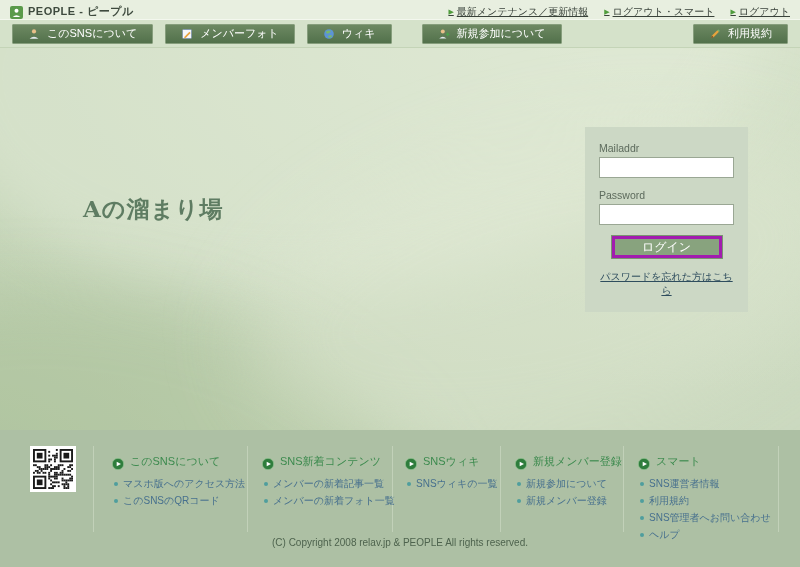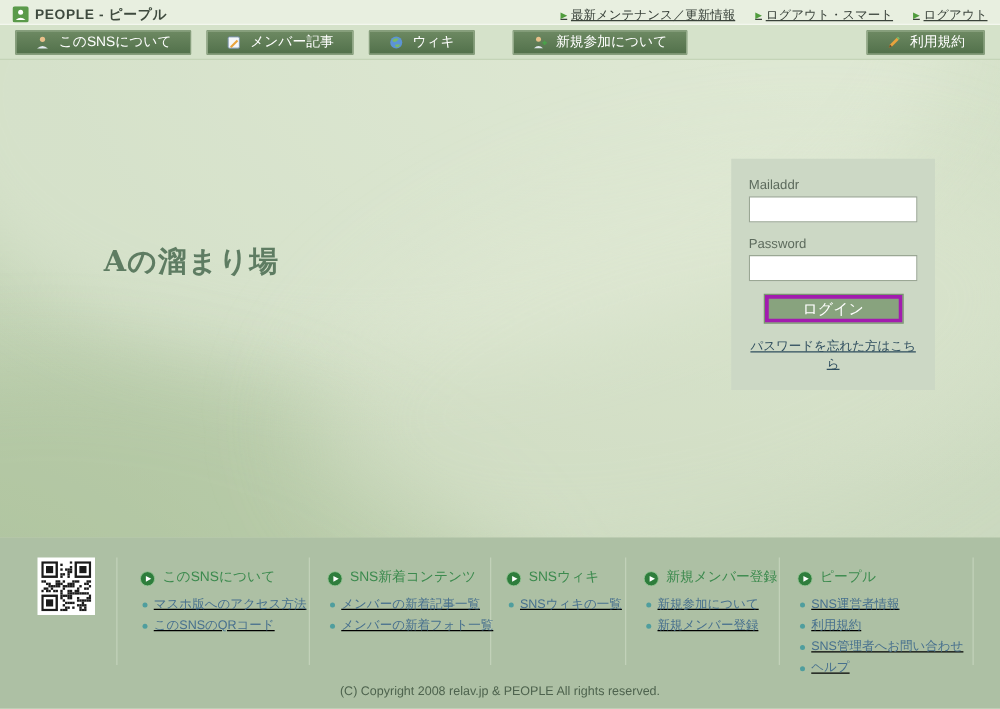--- a/index.html
+++ b/index.html
@@ -68,25 +68,25 @@
   .footer { position:relative; height:137px; background:#adc0a4; }
   .qr-box { position:absolute; left:30px; top:16px; width:46px; height:46px;
     background:#fff; padding:3px; }
   .qr-box svg { width:40px; height:40px; display:block; }
   .fsep { position:absolute; top:16px; height:86px; width:1px; background:#c2d1b9; }
   .fcol { position:absolute; top:24px; }
   .fhead { display:flex; align-items:center; gap:6px; margin-bottom:8px; }
   .play-icon { width:12px; height:12px; display:inline-block; }
   .fhead a { font-size:11px; color:#3c8a4e; cursor:pointer; text-decoration:none; }
   .fitem { display:flex; align-items:center; gap:5px; margin:0 0 4px 2px;
-    line-height:13px;text-decoration:underline; }
+    line-height:13px; }
   .fitem::before { content:""; width:4px; height:4px; border-radius:50%;
     background:#4f9e9e; flex:0 0 auto; }
   .fitem a { font-size:10px; color:#47708e; cursor:pointer; text-decoration:none; }
-  .copyright { position:absolute; bottom:8px; width:100%; text-align:center;
+  .copyright { position:absolute; bottom:19px; width:100%; text-align:center;
     font-size:10px; color:#4e634e; }
 </style>
 </head>
 <body>
 
 <div class="page">
 
   <header class="topbar">
     <div class="logo">
       <span class="logo-icon">
@@ -117,21 +117,21 @@
           <circle cx="6" cy="3.4" r="2.1" fill="#e9c08a"></circle>
           <path d="M1.6 10.8 Q6 6.6 10.4 10.8 Z" fill="#e2e8ef"></path>
         </svg>
       <span>このSNSについて</span>
     </button>
     <button class="navbtn">
       <svg viewBox="0 0 12 12">
           <rect x="1.5" y="1.5" width="9" height="9" rx="1" fill="#f4f7fa" stroke="#7c93ad" stroke-width="0.8"></rect>
           <path d="M3 9.2 L8.4 3.8 L9.6 5 L4.2 10.4 Z" fill="#e8a33d"></path>
         </svg>
-      <span>メンバー記事</span>
+      <span>メンバーフォト</span>
     </button>
     <button class="navbtn">
       <svg viewBox="0 0 12 12">
           <circle cx="6" cy="6" r="4.8" fill="#5c94d6"></circle>
           <path d="M2.8 4 Q4.8 1.8 8 3 Q7 5 5.4 5.4 Q3.4 6 2.8 4 Z" fill="#79b86a"></path>
           <path d="M5 8 Q7 6.8 9.3 7.8 Q8.5 9.9 6.4 9.9 Q5 9.4 5 8 Z" fill="#79b86a"></path>
         </svg>
       <span>ウィキ</span>
     </button>
     <button class="navbtn btn-join">
@@ -373,21 +373,21 @@
         </div>
     </div>
 
     <div class="fcol" style="left:638px">
       <div class="fhead">
         <span class="play-icon"><svg viewBox="0 0 12 12">
               <circle cx="6" cy="6" r="5.7" fill="#2e7d3c"></circle>
               <circle cx="6" cy="6" r="5.7" fill="none" stroke="#8fc08f" stroke-width="0.8"></circle>
               <path d="M4.7 3.7 L9 6 L4.7 8.3 Z" fill="#fff"></path>
             </svg></span>
-        <a>ピープル</a>
+        <a>スマート</a>
       </div>
       <div class="fitem">
           <a>SNS運営者情報</a>
         </div>
       <div class="fitem">
           <a>利用規約</a>
         </div>
       <div class="fitem">
           <a>SNS管理者へお問い合わせ</a>
         </div>

